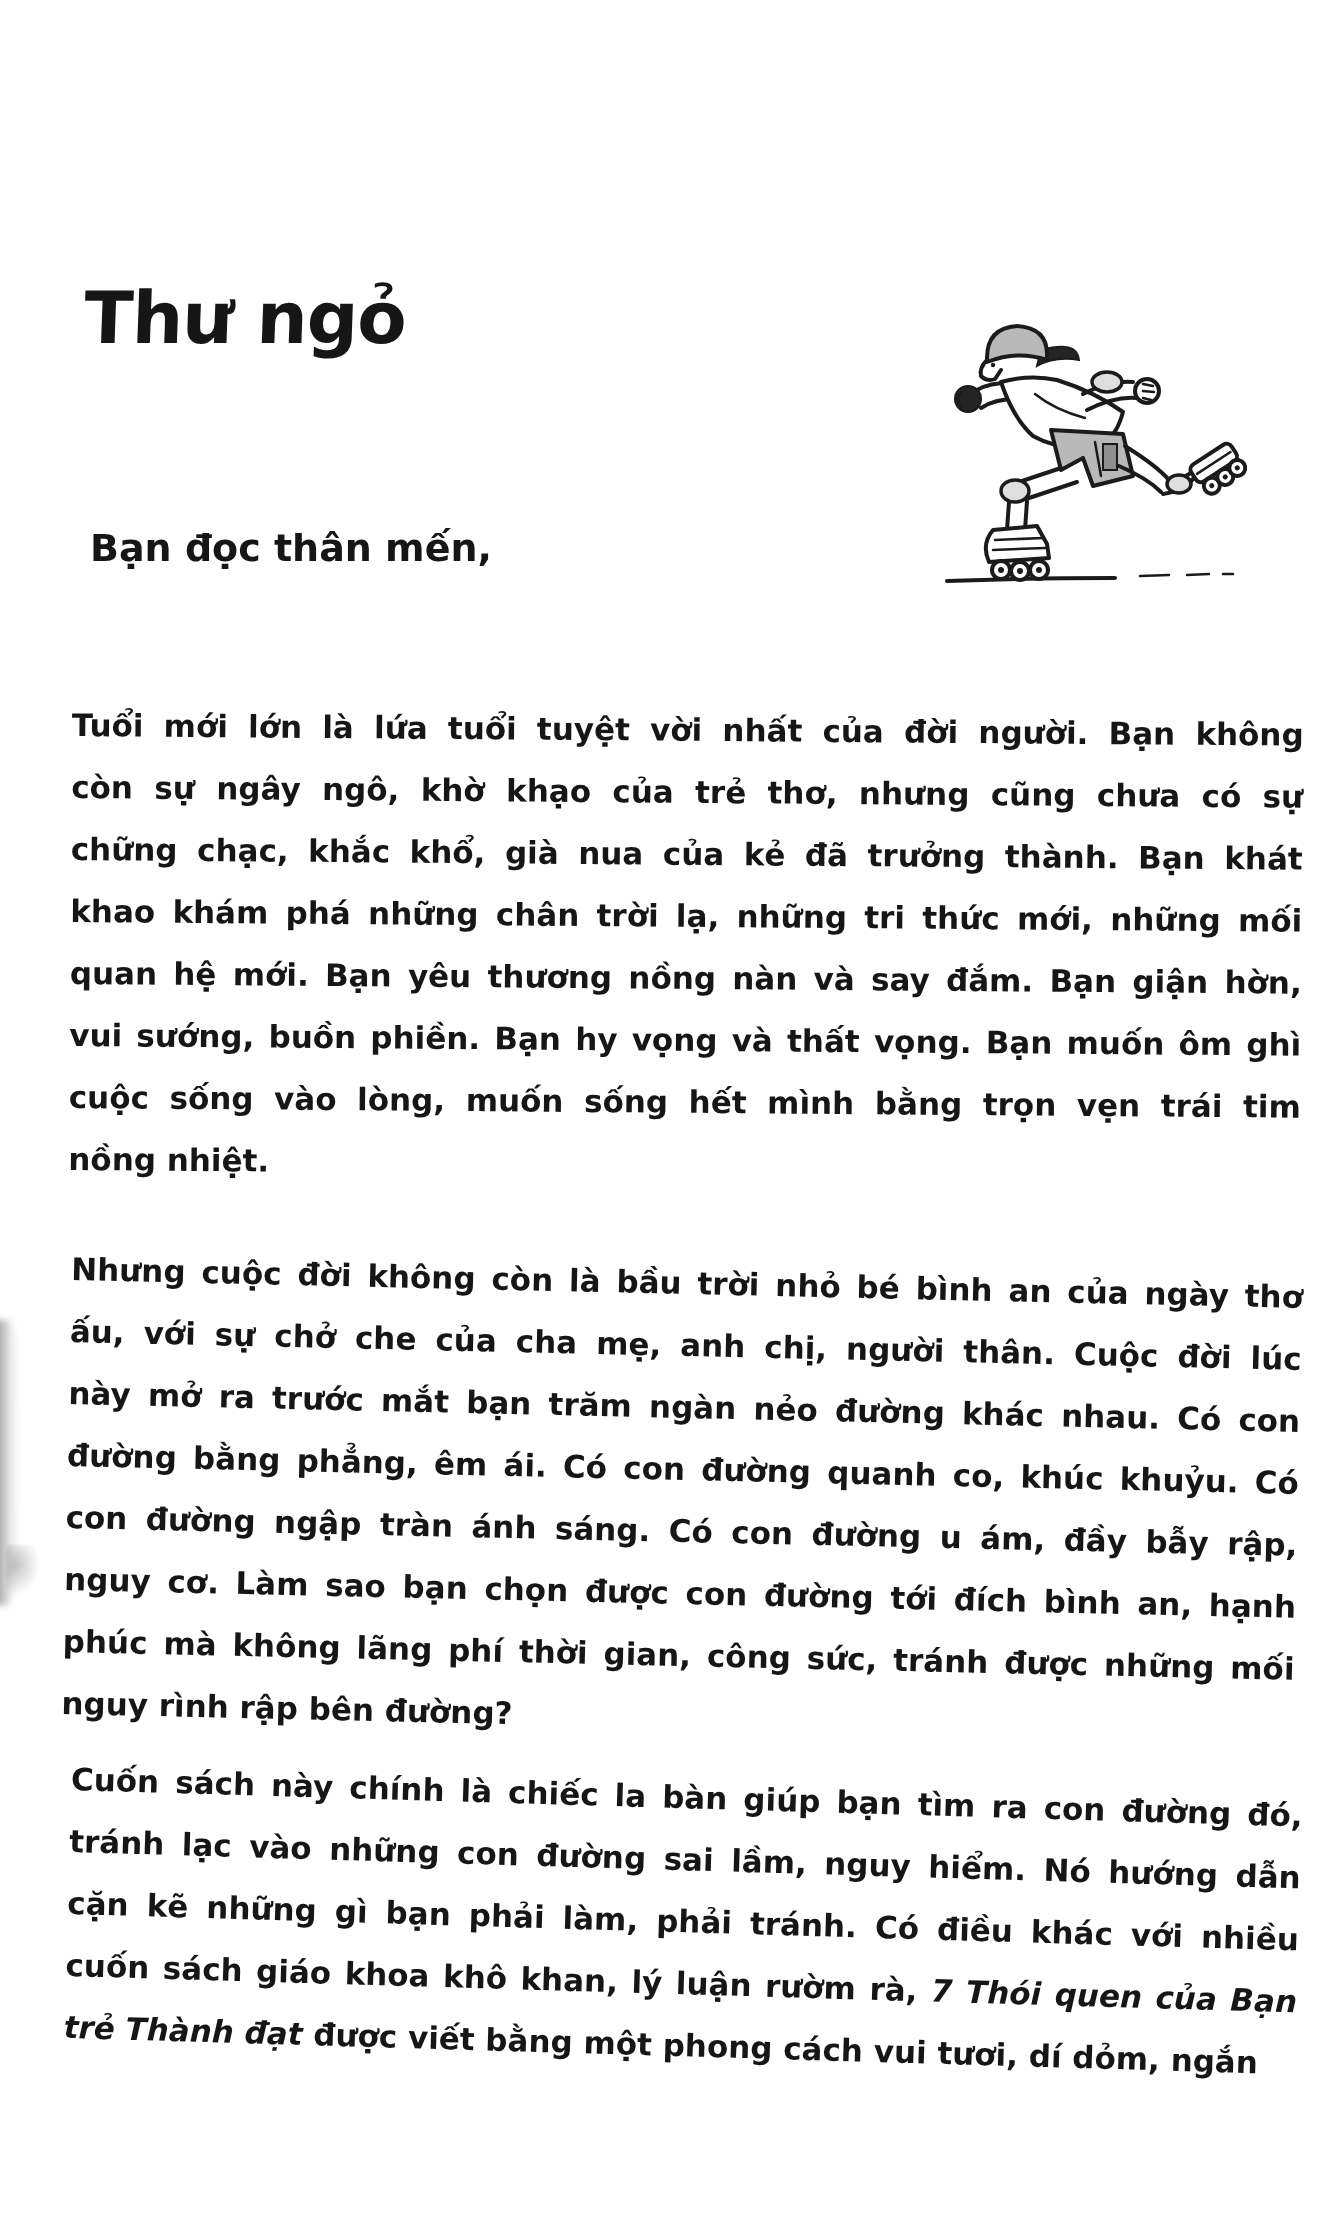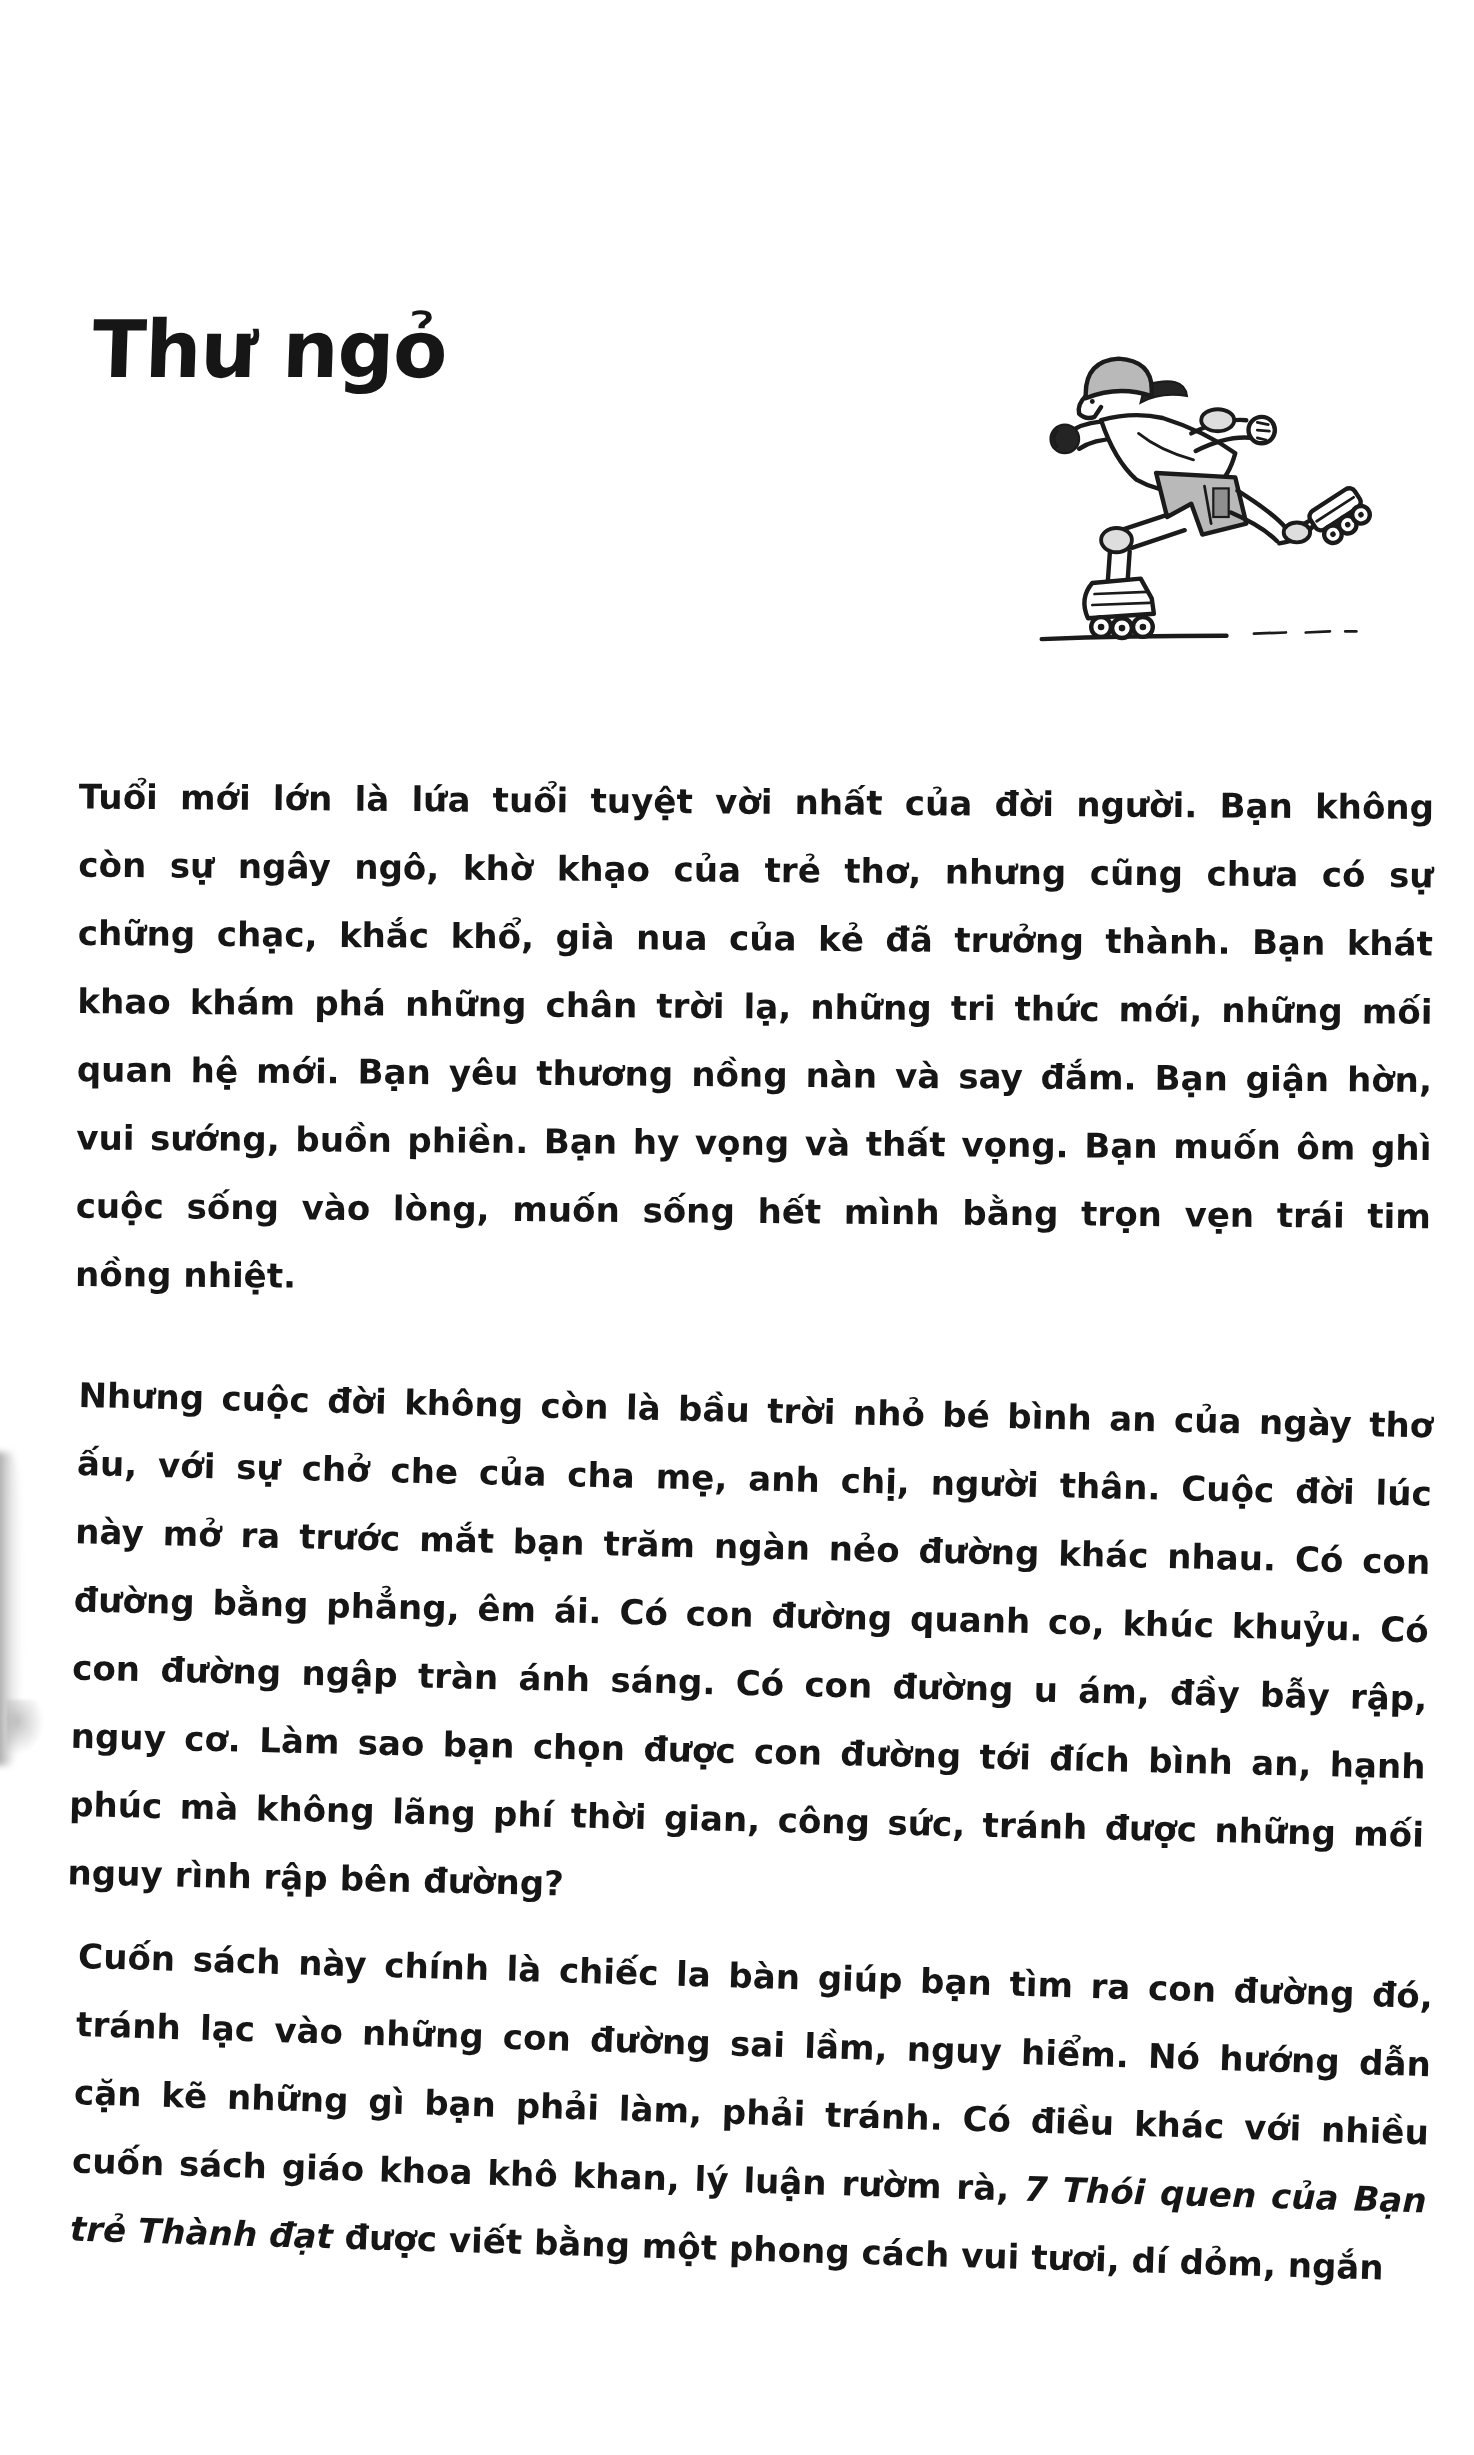--- a/index.html
+++ b/index.html
@@ -137,20 +137,21 @@
         <circle class="fill-white" cx="268" cy="162" r="8"></circle>
           <circle cx="268" cy="162" r="2.5" fill="#1b1b1b"></circle>
         <circle class="fill-white" cx="284" cy="162" r="8"></circle>
           <circle cx="284" cy="162" r="2.5" fill="#1b1b1b"></circle>
         <circle class="fill-white" cx="299" cy="161" r="8"></circle>
           <circle cx="299" cy="161" r="2.5" fill="#1b1b1b"></circle>
       </g>
     </g>
   </svg>
 
+  <div class="greeting">Bạn đọc thân mến,</div>
 
   <div class="para para-1">
     <span class="tline">Tuổi mới lớn là lứa tuổi tuyệt vời nhất của đời người. Bạn không</span>
     <span class="tline">còn sự ngây ngô, khờ khạo của trẻ thơ, nhưng cũng chưa có sự</span>
     <span class="tline">chững chạc, khắc khổ, già nua của kẻ đã trưởng thành. Bạn khát</span>
     <span class="tline">khao khám phá những chân trời lạ, những tri thức mới, những mối</span>
     <span class="tline">quan hệ mới. Bạn yêu thương nồng nàn và say đắm. Bạn giận hờn,</span>
     <span class="tline">vui sướng, buồn phiền. Bạn hy vọng và thất vọng. Bạn muốn ôm ghì</span>
     <span class="tline">cuộc sống vào lòng, muốn sống hết mình bằng trọn vẹn trái tim</span>
     <span class="tline last">nồng nhiệt.</span>

